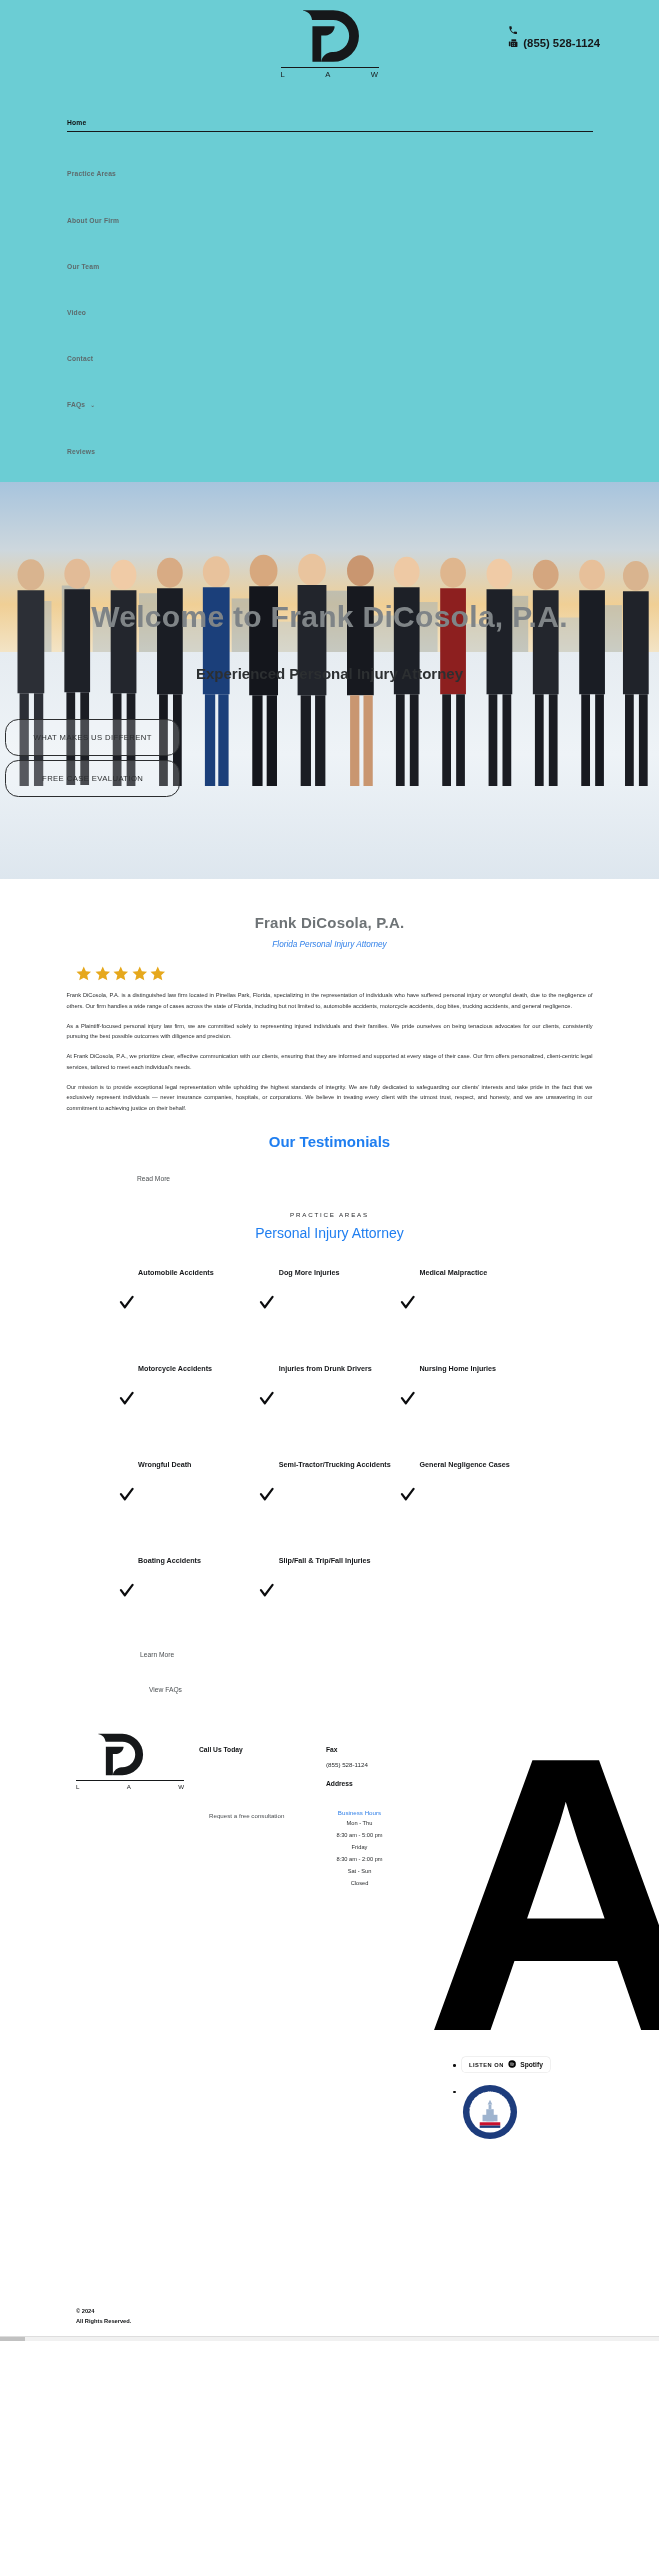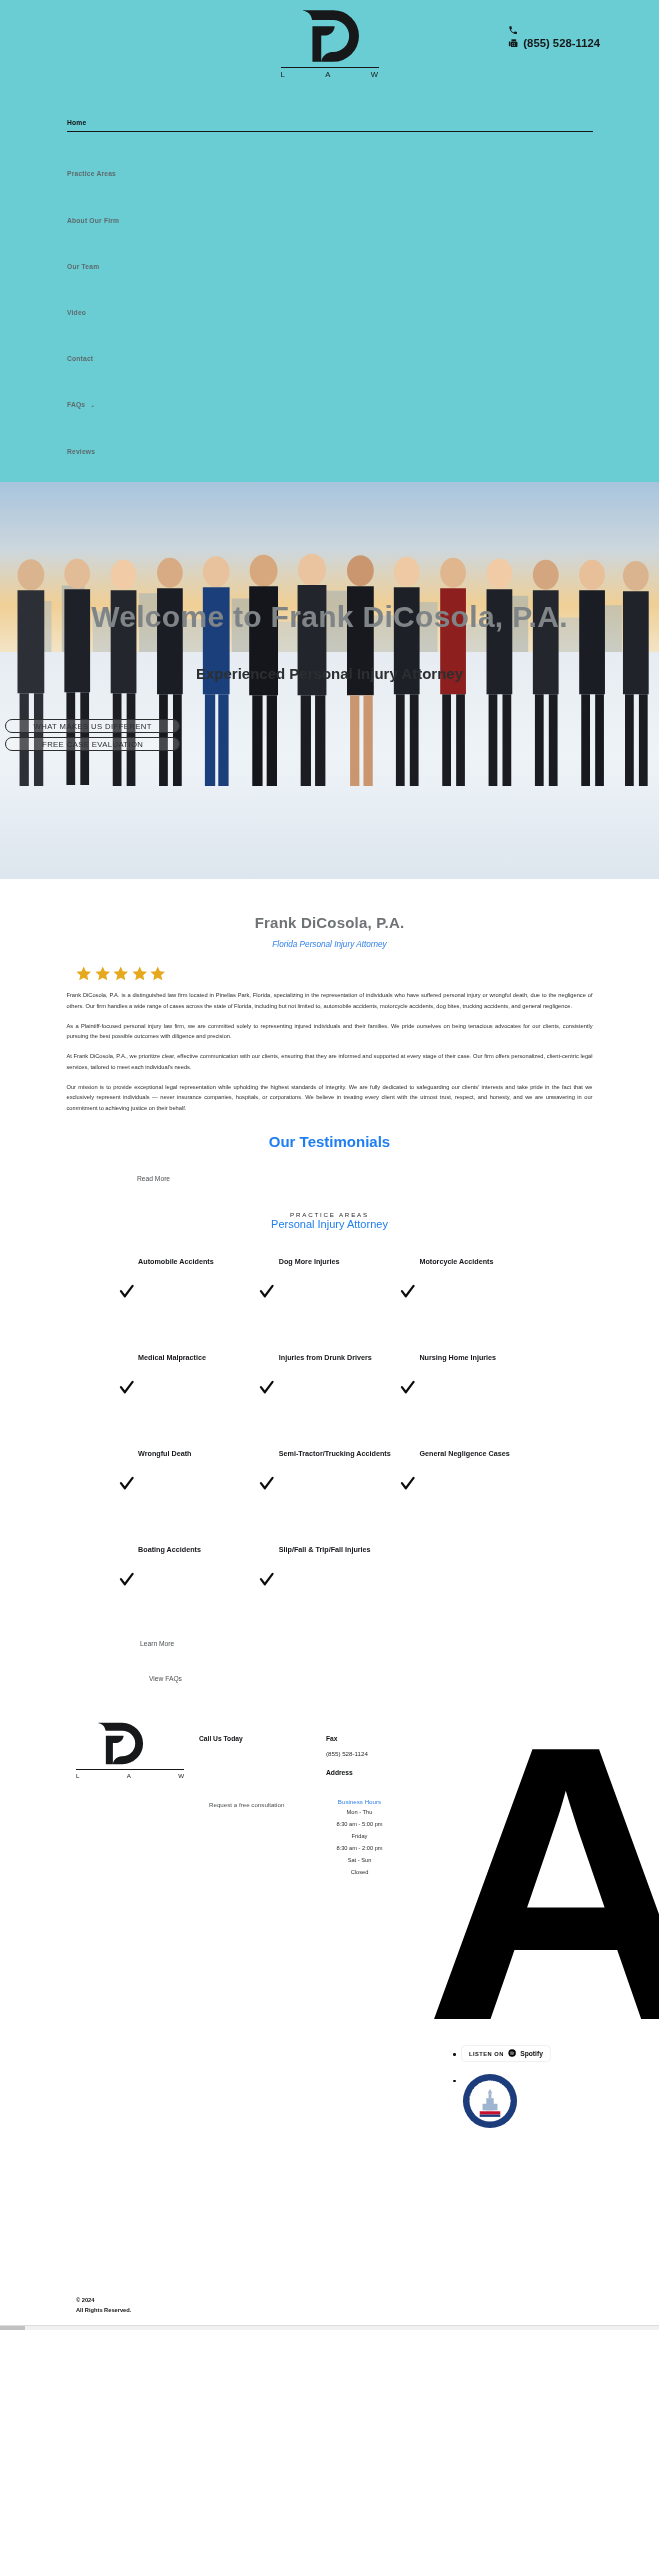--- a/index.html
+++ b/index.html
@@ -133,21 +133,21 @@
   .hero-buttons {
     position: absolute;
     left: 5.2px;
     top: 237px;
     display: flex;
     flex-direction: column;
     gap: 4.1px;
   }
   .hero-btn {
     width: 175px;
-    height: 14px;
+    height: 37px;
     border: 1px solid #2b2d2f;
     border-radius: 13.4px;
     background: rgba(255,255,255,0.20);
     display: flex;
     align-items: center;
     justify-content: center;
     font-size: 7.7px;
     letter-spacing: 0.4px;
     color: #2b2d2f;
     cursor: pointer;
@@ -214,23 +214,23 @@
   .practice {
     margin-top: 29px;
     text-align: center;
   }
   .practice-eyebrow {
     font-size: 6.2px;
     letter-spacing: 1.8px;
     color: #24262a;
   }
   .practice-heading {
-    font-size: 11px;
+    font-size: 14px;
     color: #1f7ef0;
-    margin-top: 0;
+    margin-top: 7px;
   }
   .practice-grid {
     width: 422px;
     margin: 27px auto 0 auto;
     display: grid;
     grid-template-columns: repeat(3, 1fr);
     row-gap: 38px;
   }
   .pa-cell { position: relative; height: 58px; }
   .pa-label {
@@ -566,27 +566,27 @@
             <path fill="none" stroke="#0b0c0e" stroke-width="3.4" stroke-linecap="round" stroke-linejoin="round" d="M3 11l6 8L21 3"></path>
           </svg></span>
     </div>
     <div class="pa-cell">
       <div class="pa-label">Dog More Injuries</div>
       <span class="pa-check"><svg viewBox="0 0 24 24">
             <path fill="none" stroke="#0b0c0e" stroke-width="3.4" stroke-linecap="round" stroke-linejoin="round" d="M3 11l6 8L21 3"></path>
           </svg></span>
     </div>
     <div class="pa-cell">
+      <div class="pa-label">Medical Malpractice</div>
+      <span class="pa-check"><svg viewBox="0 0 24 24">
+            <path fill="none" stroke="#0b0c0e" stroke-width="3.4" stroke-linecap="round" stroke-linejoin="round" d="M3 11l6 8L21 3"></path>
+          </svg></span>
+    </div>
+    <div class="pa-cell">
       <div class="pa-label">Motorcycle Accidents</div>
-      <span class="pa-check"><svg viewBox="0 0 24 24">
-            <path fill="none" stroke="#0b0c0e" stroke-width="3.4" stroke-linecap="round" stroke-linejoin="round" d="M3 11l6 8L21 3"></path>
-          </svg></span>
-    </div>
-    <div class="pa-cell">
-      <div class="pa-label">Medical Malpractice</div>
       <span class="pa-check"><svg viewBox="0 0 24 24">
             <path fill="none" stroke="#0b0c0e" stroke-width="3.4" stroke-linecap="round" stroke-linejoin="round" d="M3 11l6 8L21 3"></path>
           </svg></span>
     </div>
     <div class="pa-cell">
       <div class="pa-label">Injuries from Drunk Drivers</div>
       <span class="pa-check"><svg viewBox="0 0 24 24">
             <path fill="none" stroke="#0b0c0e" stroke-width="3.4" stroke-linecap="round" stroke-linejoin="round" d="M3 11l6 8L21 3"></path>
           </svg></span>
     </div>

